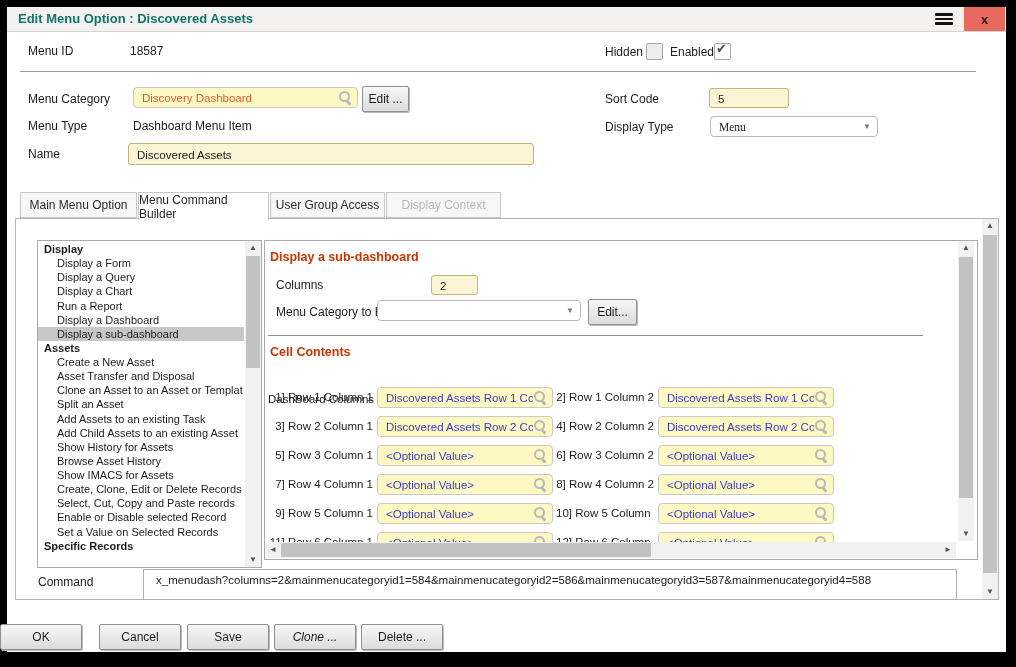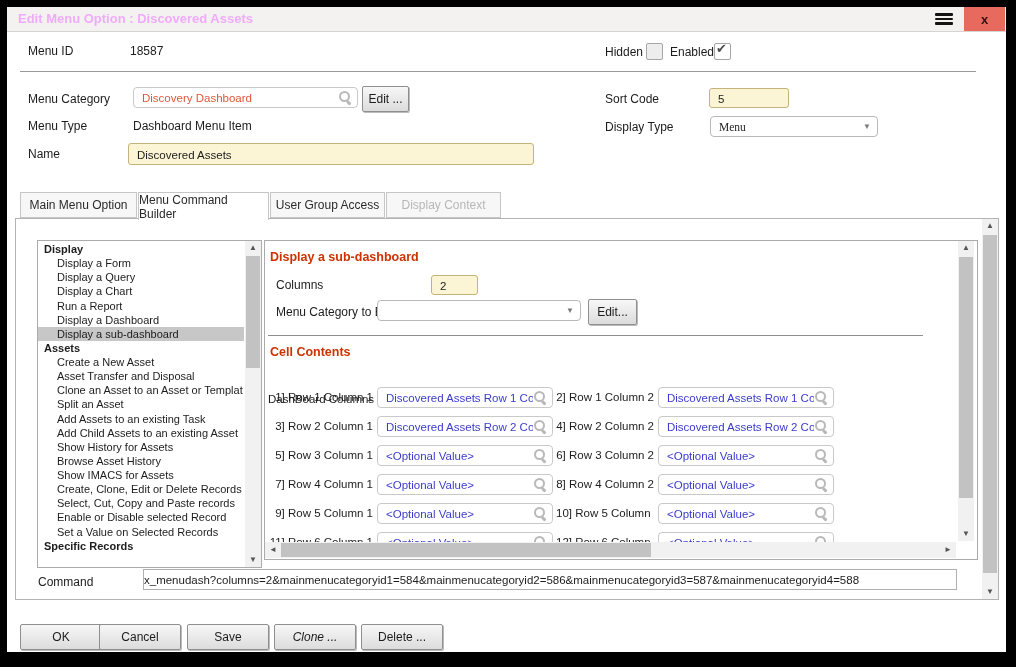--- a/index.html
+++ b/index.html
@@ -1,33 +1,33 @@
 <!DOCTYPE html>
 <html><head>
 <meta charset="utf-8">
 <style>
   html,body{margin:0;padding:0;background:#000;}
   #canvas{position:relative;width:1016px;height:667px;background:#000;overflow:hidden;
           font-family:"Liberation Sans",sans-serif;color:#1c1c1c;}
   .abs{position:absolute;}
   .window{position:absolute;left:7px;top:7px;width:999px;height:645px;background:#fff;}
   .titlebar{position:absolute;left:7px;top:7px;width:999px;height:24px;background:#f3f2f0;border-bottom:1px solid #d6d4d0;}
-  .title-text{position:absolute;left:18px;top:11px;font-size:13px;font-weight:bold;color:#f0abfc;}
+  .title-text{position:absolute;left:18px;top:11px;font-size:13px;font-weight:bold;color:#0f766e;}
   .menu-btn{position:absolute;left:925px;top:7px;width:38px;height:24px;background:#f3f2f0;display:flex;align-items:center;justify-content:center;cursor:pointer;}
   .hamburger{width:18px;}
   .hamburger i{display:block;height:2.5px;background:#141414;margin:2px 0;border-radius:1px;}
   .close-btn{position:absolute;left:964px;top:7px;width:41px;height:24px;background:#e8695e;display:flex;align-items:center;justify-content:center;
              font-size:13px;font-weight:bold;color:#2b1512;cursor:pointer;}
   .lbl{position:absolute;font-size:12px;color:#1c1c1c;white-space:nowrap;}
   .val{position:absolute;font-size:12px;color:#1c1c1c;white-space:nowrap;}
   .sep{position:absolute;height:1px;background:#9a9a9a;}
   .checkbox{position:absolute;width:15px;height:15px;border:1px solid #a6a6a6;border-radius:2px;background:#ededed;}
   .checkbox.checked{background:#fff;}
   .checkbox .check{position:absolute;left:1px;top:-3px;font-size:13px;color:#4c4c4c;display:none;}
-  .lookup{position:absolute;height:21px;background:#ffffff;border:1px solid #c9c9c9;border-radius:4px;display:flex;align-items:center;padding:0 4px 0 8px;box-sizing:border-box;}
+  .lookup{position:absolute;height:21px;background:#fef9c3;border:1px solid #c9c9c9;border-radius:4px;display:flex;align-items:center;padding:0 4px 0 8px;box-sizing:border-box;}
   .lookup-text{flex:1;font-size:11.5px;white-space:nowrap;overflow:hidden;}
   .blue{color:#3c3ccc;}
   .orange-text{color:#e0563b;}
   .mag{position:relative;width:15px;height:15px;display:inline-block;flex:0 0 15px;}
   .mag::before{content:"";position:absolute;left:1px;top:1px;width:7px;height:7px;border:2px solid #b9b9b9;border-radius:50%;}
   .mag::after{content:"";position:absolute;left:10px;top:10px;width:5px;height:2.5px;background:#b9b9b9;transform:rotate(45deg);transform-origin:0 0;border-radius:1px;}
   .yfield{position:absolute;height:20px;background:#fbf5d5;border:1px solid #c4b37a;border-radius:3px;font-size:11.5px;line-height:20px;padding-left:8px;box-sizing:border-box;white-space:nowrap;overflow:hidden;}
   .gbtn{position:absolute;background:linear-gradient(#f7f7f7,#dcdcdc);border:1px solid #8f8f8f;border-radius:2px;
         font-size:12px;color:#1c1c1c;display:flex;align-items:center;justify-content:center;cursor:pointer;box-shadow:1px 1px 0 #bbb;}
   .dropdown{position:absolute;height:21px;background:#fff;border:1px solid #b9b9b9;border-radius:4px;display:flex;align-items:center;padding:0 6px 0 8px;box-sizing:border-box;font-size:11.5px;}
@@ -41,21 +41,21 @@
   .red-head{position:absolute;font-size:12.5px;font-weight:bold;color:#cc3300;white-space:nowrap;}
   .lrow{height:14.13px;line-height:14.13px;font-size:11px;white-space:nowrap;padding-left:19px;overflow:hidden;}
   .lhead{font-weight:bold;padding-left:6px;}
   .lsel{background:#c7c7c7;}
   .cell-lab{position:absolute;height:21px;line-height:21px;font-size:11.5px;text-align:right;white-space:nowrap;overflow:hidden;}
   
   .sb-track{position:absolute;background:#f1f1f1;}
   .sb-thumb{position:absolute;background:#c2c2c2;}
   .sb-arrow{position:absolute;width:16px;height:14px;line-height:14px;font-size:8px;text-align:center;color:#555;cursor:pointer;}
   .sb-arrow.h{width:14px;height:16px;line-height:16px;}
-  .cmd-field{position:absolute;height:21px;background:#fff;border:1px solid #b0b0b0;font-size:11.5px;line-height:20px;padding-left:0;box-sizing:border-box;white-space:nowrap;overflow:hidden;}
+  .cmd-field{position:absolute;height:31px;background:#fff;border:1px solid #b0b0b0;font-size:11.5px;line-height:20px;padding-left:12px;box-sizing:border-box;white-space:nowrap;overflow:hidden;}
   .footer-btn{width:80px;height:24px;}
 </style>
 </head>
 <body>
 
 <div id="canvas">
   <div class="window"></div>
 
   <div class="titlebar"></div>
   <div class="title-text">Edit Menu Option : Discovered Assets</div>
@@ -232,18 +232,18 @@
   <div class="sb-arrow h" style="left:941px;top:542px;">►</div>
 
   <div class="lbl" style="left:38px;top:575px;">Command</div>
   <div class="cmd-field" style="left:143px;top:569px;width:814px;">x_menudash?columns=2&amp;mainmenucategoryid1=584&amp;mainmenucategoryid2=586&amp;mainmenucategoryid3=587&amp;mainmenucategoryid4=588</div>
 
   <div class="sb-track" style="left:982px;top:219px;width:16px;height:380px;"></div>
   <div class="sb-arrow" style="left:982px;top:219px;">▲</div>
   <div class="sb-thumb" style="left:983px;top:235px;width:14px;height:338px;"></div>
   <div class="sb-arrow" style="left:982px;top:585px;">▼</div>
 
-  <div class="gbtn footer-btn" style="left:20px;top:624px;text-align:center;">OK</div>
+  <div class="gbtn footer-btn" style="left:0;top:624px;text-align:center;">OK</div>
   <div class="gbtn footer-btn" style="left:99px;top:624px;">Cancel</div>
   <div class="gbtn footer-btn" style="left:187px;top:624px;">Save</div>
   <div class="gbtn footer-btn" style="left:274px;top:624px;font-style:italic;">Clone ...</div>
   <div class="gbtn footer-btn" style="left:361px;top:624px;">Delete ...</div>
 </div>
 
 </body></html>

